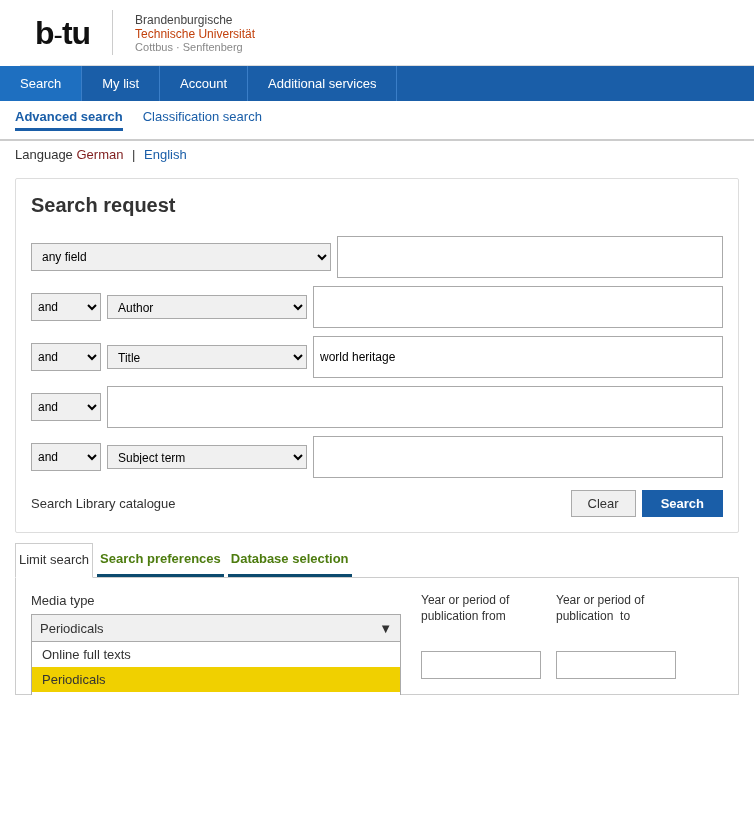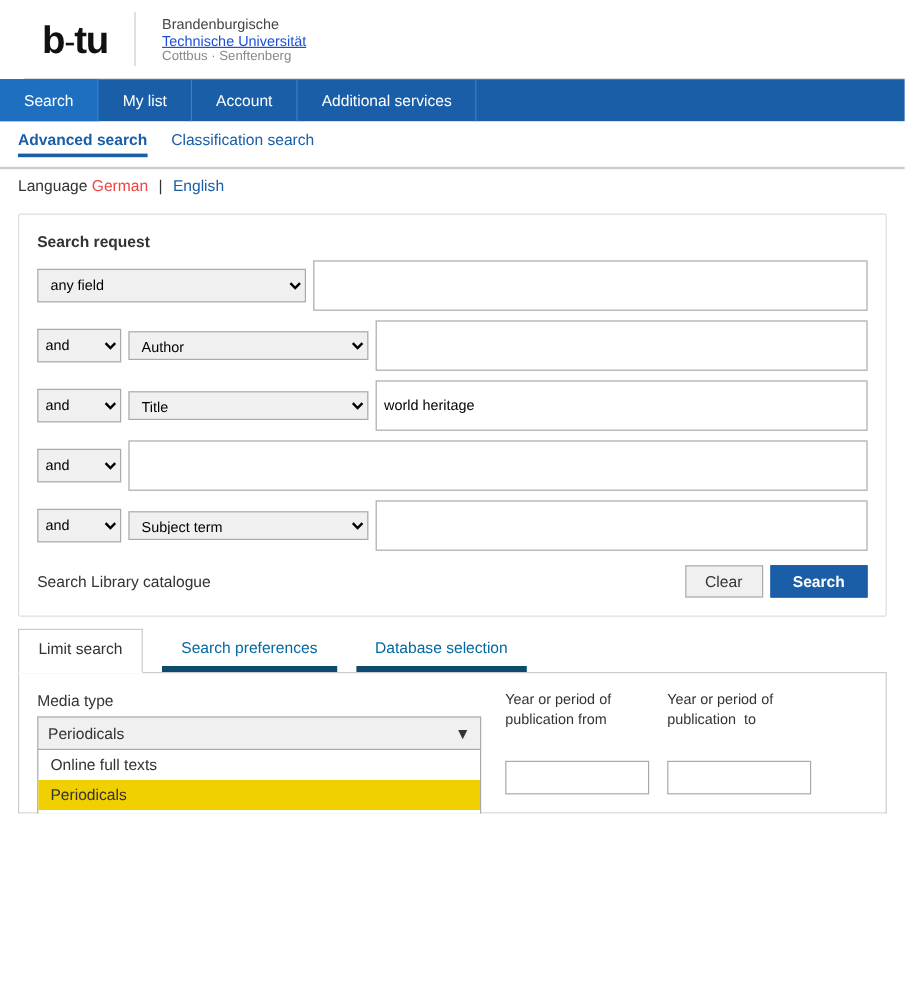--- a/index.html
+++ b/index.html
@@ -16,46 +16,46 @@
 
     
     .subnav { display: flex; padding: 8px 15px; border-bottom: 2px solid #ccc; gap: 20px; }
     .subnav-item { font-size: 13px; color: #1a5ea8; cursor: pointer; padding-bottom: 4px; }
     .subnav-item.active { border-bottom: 3px solid #1a5ea8; font-weight: bold; color: #1a5ea8; }
     .subnav-item:not(.active) { color: #1a5ea8; }
 
     
     .language-bar { padding: 6px 15px; font-size: 13px; }
     .language-bar .lang-link { color: #1a5ea8; text-decoration: none; cursor: pointer; }
-    .language-bar .lang-link.active { color: #ef4444; font-weight: normal; }
+    .language-bar .lang-link.active { color: #7f1d1d; font-weight: normal; }
     .lang-sep { margin: 0 5px; color: #333; }
 
     
     .search-section { margin: 10px 15px; border: 1px solid #ddd; border-radius: 2px; padding: 15px; }
-    .section-title { font-size: 13px; font-weight: bold; margin-bottom: 8px; color: #333; }
+    .section-title { font-size: 20px; font-weight: bold; margin-bottom: 19px; color: #333; }
 
     
     .search-row { display: flex; align-items: center; gap: 6px; margin-bottom: 8px; }
     .operator-select { width: 70px; padding: 4px 2px; border: 1px solid #aaa; background: #f0f0f0; font-size: 12px; height: 28px; }
     .field-select { width: 200px; padding: 4px 6px; border: 1px solid #aaa; background: #f0f0f0; font-size: 12px; height: 24px; }
     .search-input { flex: 1; padding: 20px 6px; border: 1px solid #aaa; font-size: 12px; height: 28px; }
-    .first-row-select { width: 224px; padding: 4px 6px; border: 1px solid #aaa; background: #f0f0f0; font-size: 12px; height: 28px; }
+    .first-row-select { width: 300px; padding: 4px 6px; border: 1px solid #aaa; background: #f0f0f0; font-size: 12px; height: 28px; }
 
     
     .search-footer { display: flex; align-items: center; justify-content: space-between; margin-top: 12px; gap: 20px; }
     .btn-group { display: flex; gap: 6px; }
     .btn-clear { padding: 5px 16px; border: 1px solid #aaa; background: #f0f0f0; font-size: 13px; cursor: pointer; color: #333; }
     .btn-search { padding: 5px 18px; border: 1px solid #1a5ea8; background: #1a5ea8; font-size: 13px; cursor: pointer; color: #fff; font-weight: bold; }
 
     
     .tabs-section { margin: 10px 15px 0 15px; }
     .tabs { display: flex; border-bottom: 1px solid #ccc; }
-    .tab { padding: 8px 16px; font-size: 13px; cursor: pointer; border: 1px solid #ccc; border-bottom: none; margin-right: 16px; background: #f0f0f0; color: #333; }
+    .tab { padding: 8px 3px; font-size: 13px; cursor: pointer; border: 1px solid #ccc; border-bottom: none; margin-right: 4px; background: #f0f0f0; color: #333; }
     .tab.active { background: #fff; border-bottom: 1px solid #fff; margin-bottom: -1px; font-weight: normal; }
-    .tab.colored { color: #0369a1; background: #fff; border: none; border-bottom: 5px solid #0c4a6e; }
+    .tab.colored { color: #4d7c0f; background: #fff; border: none; border-bottom: 3px solid #0c4a6e; font-weight: bold; }
 
     
     .limit-content { border: 1px solid #ccc; border-top: none; padding: 15px; }
     .media-section { display: flex; gap: 20px; align-items: flex-start; }
     .media-type-group { flex: 0 0 370px; }
     .media-label { font-size: 13px; margin-bottom: 6px; }
     .year-group { display: flex; gap: 15px; }
     .year-field-group { display: flex; flex-direction: column; gap: 23px; }
     .year-label { font-size: 12px; margin-bottom: 4px; line-height: 1.3; }
 
@@ -76,21 +76,21 @@
 <body>
 
 <div class="header">
   <div class="btu-logo">
     <div style="font-size:32px; font-weight:900; font-family:Arial,sans-serif; color:#111; line-height:1; letter-spacing:-1px;">
       <span style="font-weight:900;">b</span><span style="font-weight:400; font-size:28px;">-</span><span style="font-weight:900;">tu</span>
     </div>
     <div class="vertical-line"></div>
     <div>
       <div style="font-size:12px; color:#444;">Brandenburgische</div>
-      <div style="font-size:12px; color:#1d4ed8;text-decoration:underline;">Technische Universität</div>
+      <div style="font-size:12px; color:#c2410c;">Technische Universität</div>
       <div style="font-size:11px; color:#888;">Cottbus · Senftenberg</div>
     </div>
   </div>
 </div>
 
 <div class="nav">
   <div class="nav-item active">Search</div>
   <div class="nav-item">My list</div>
   <div class="nav-item">Account</div>
   <div class="nav-item">Additional services</div>

